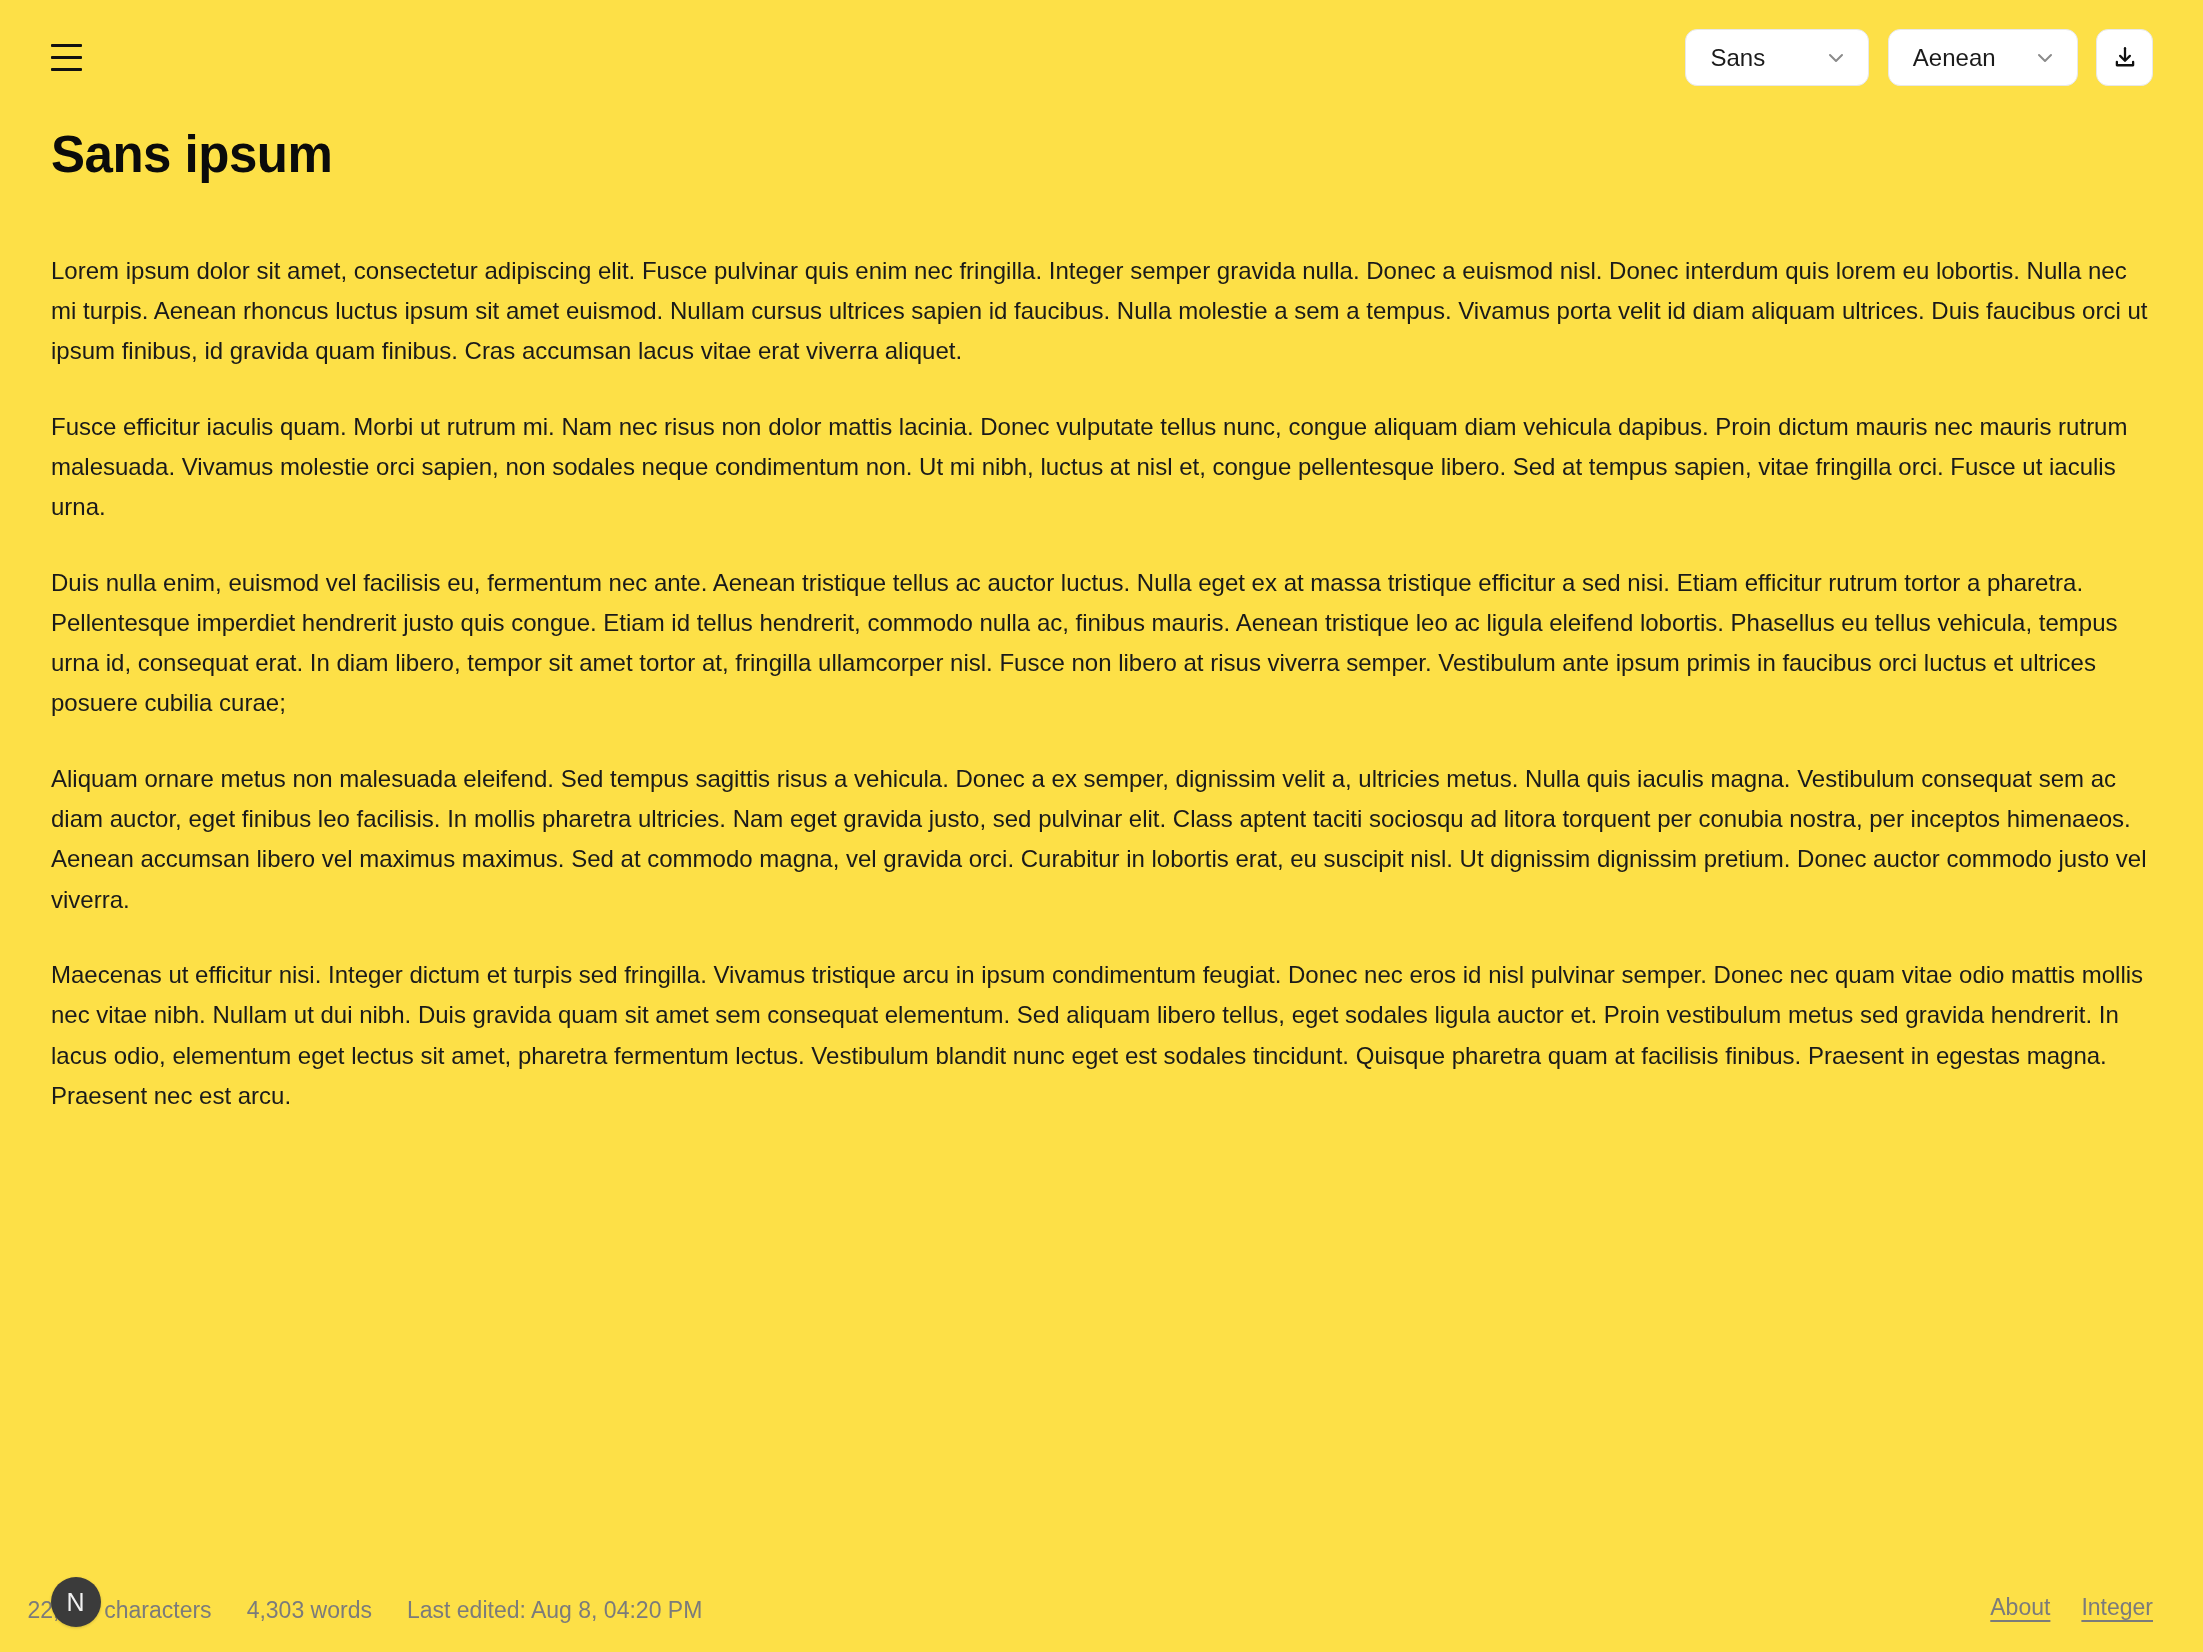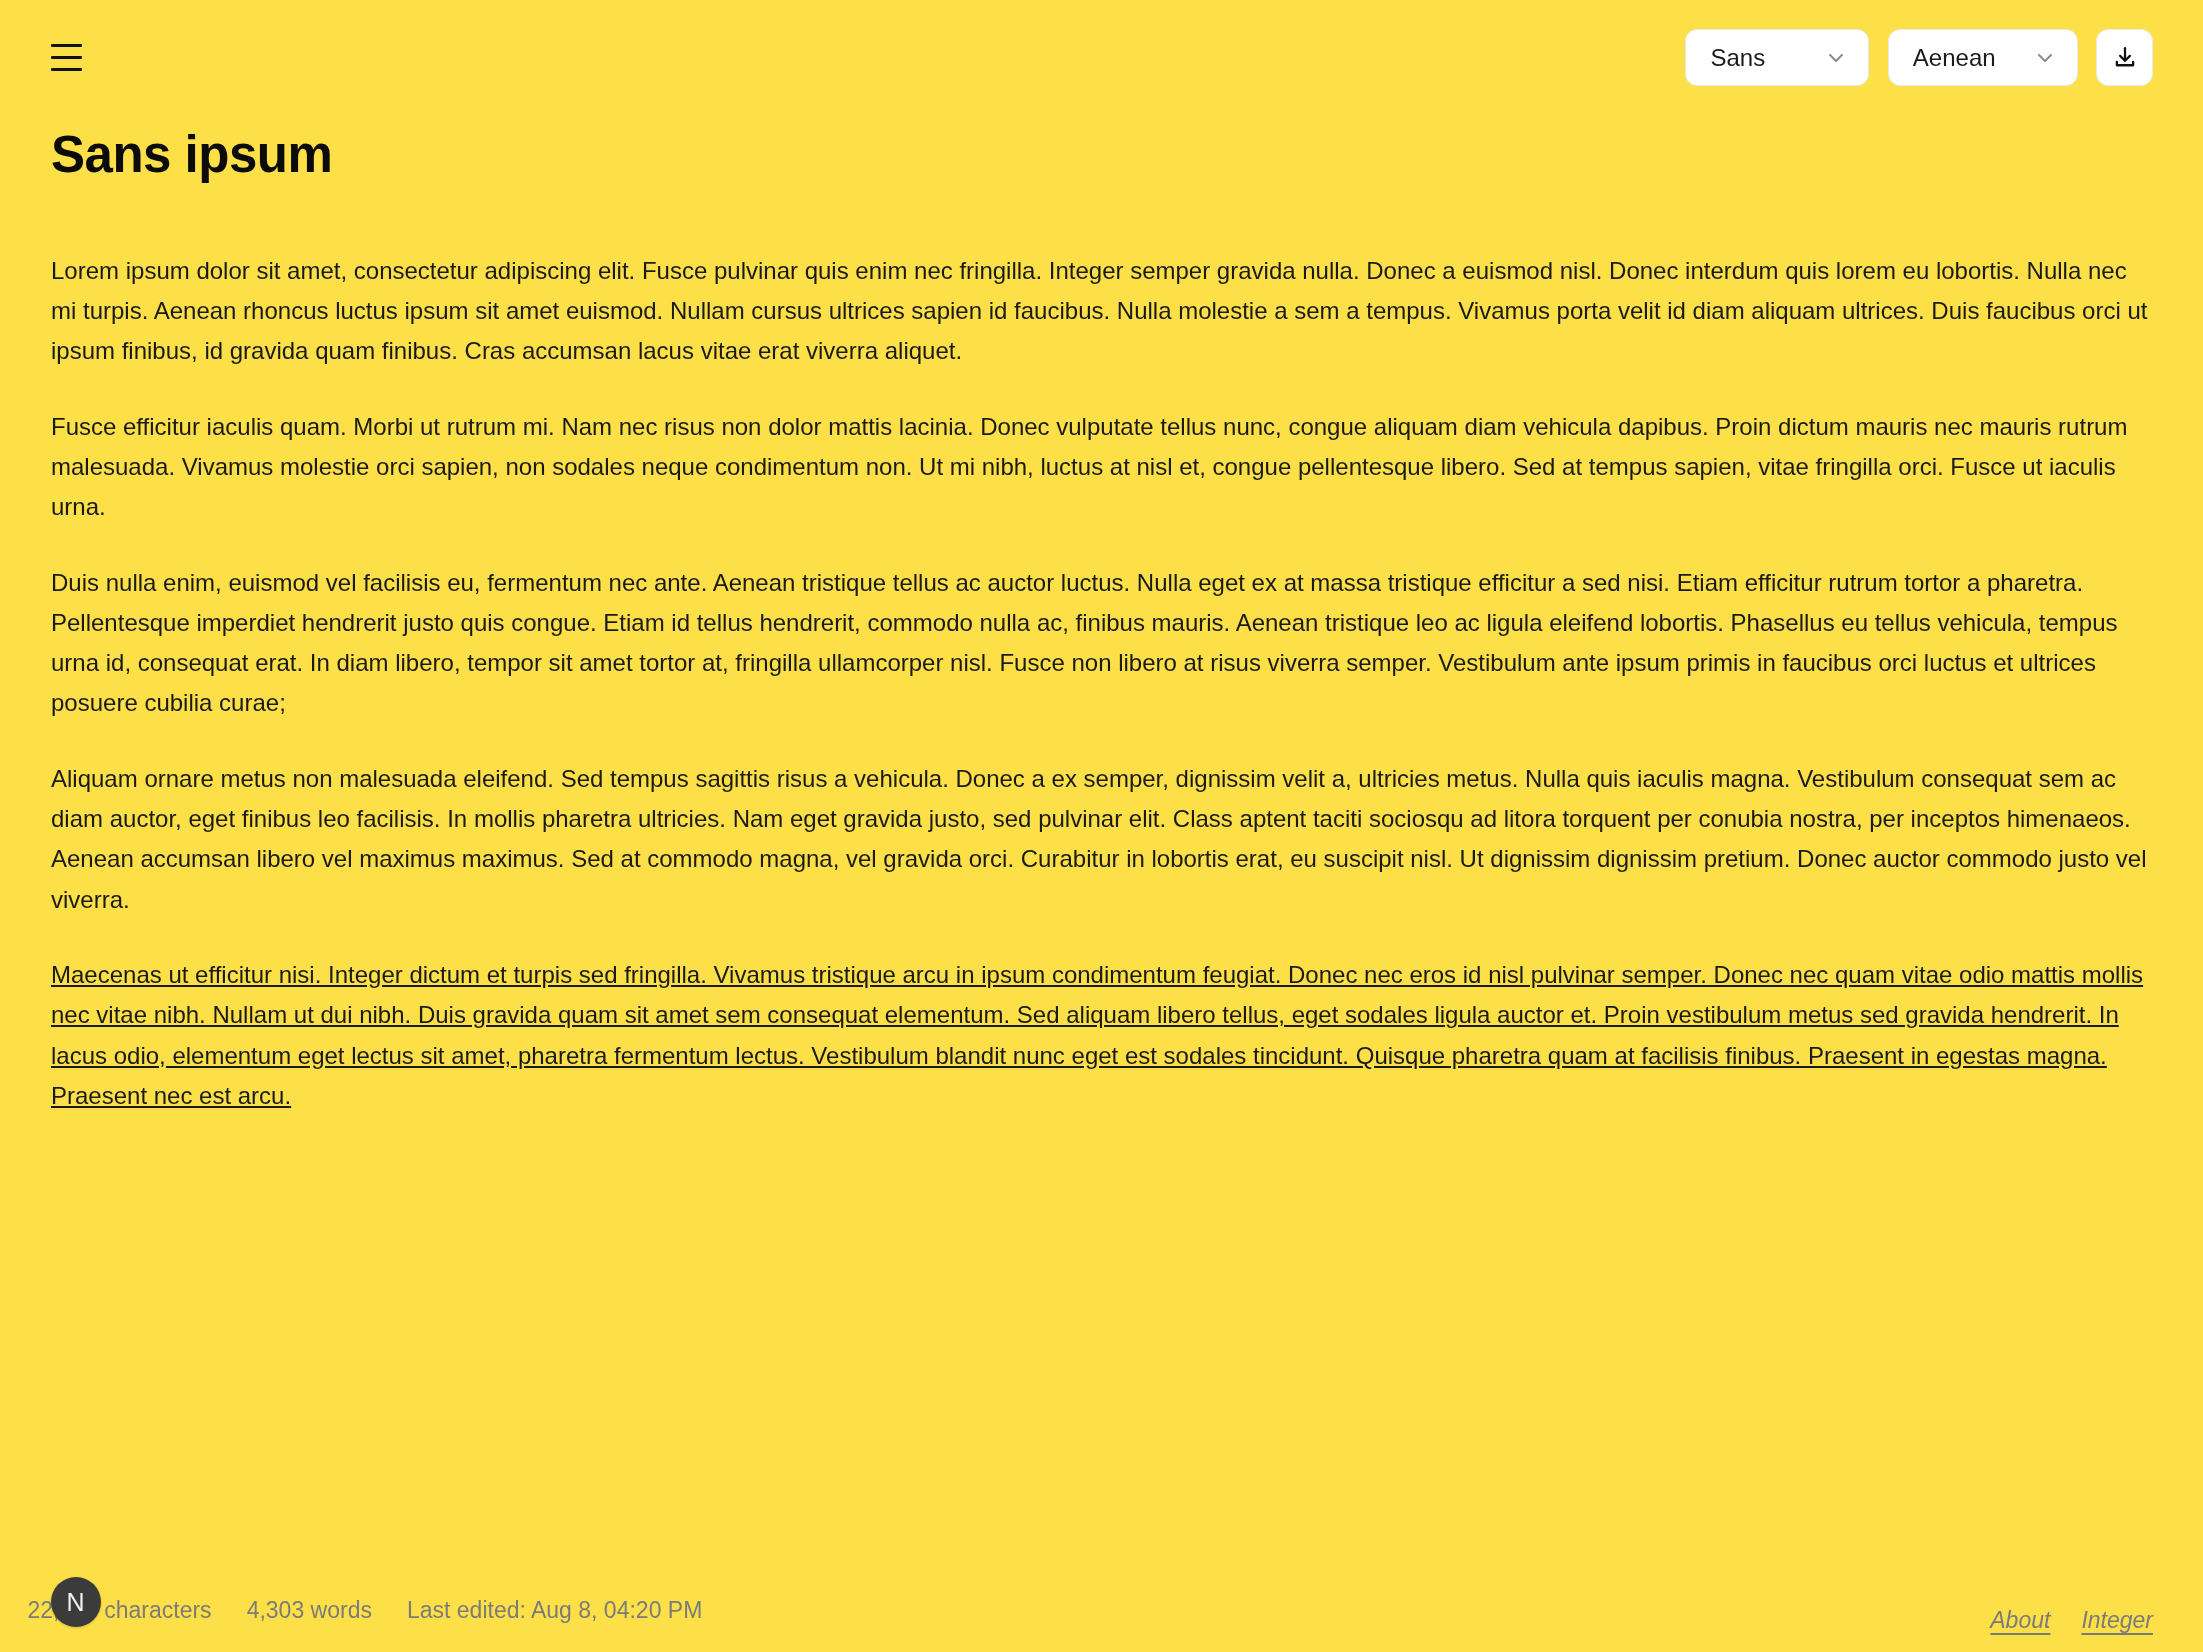--- a/index.html
+++ b/index.html
@@ -121,21 +121,21 @@
     margin-top: 66px;
   }
 
   .doc-body p {
     font-size: 24px;
     line-height: 1.68;
     color: #1a1a1a;
     margin: 0 0 35px 0;
     max-width: 2108px;
   }
-  .doc-body p:last-child { margin-bottom: 0; text-decoration: underline; }
+  .doc-body p:last-child { margin-bottom: 0; }
 
   
   .footer {
     position: absolute;
     left: 0;
     bottom: 0;
     width: 2204px;
     height: 108px;
     padding: 0 51px 0 27.5px;
     display: flex;
@@ -174,22 +174,21 @@
     font-weight: 400;
     line-height: 1;
     cursor: pointer;
     box-shadow: 0 0.9px 2.8px rgba(0,0,0,0.18);
   }
 
   .footer-right {
     display: flex;
     align-items: center;
     gap: 31px;
-    padding-bottom: 21px;
-    font-style: italic;
+    padding-bottom: 34px;
   }
   .footer-link {
     font-size: 23px;
     color: #7b7b7b;
     line-height: 1;
     text-decoration: underline;
     text-underline-offset: 4.6px;
     cursor: pointer;
     white-space: nowrap;
   }

